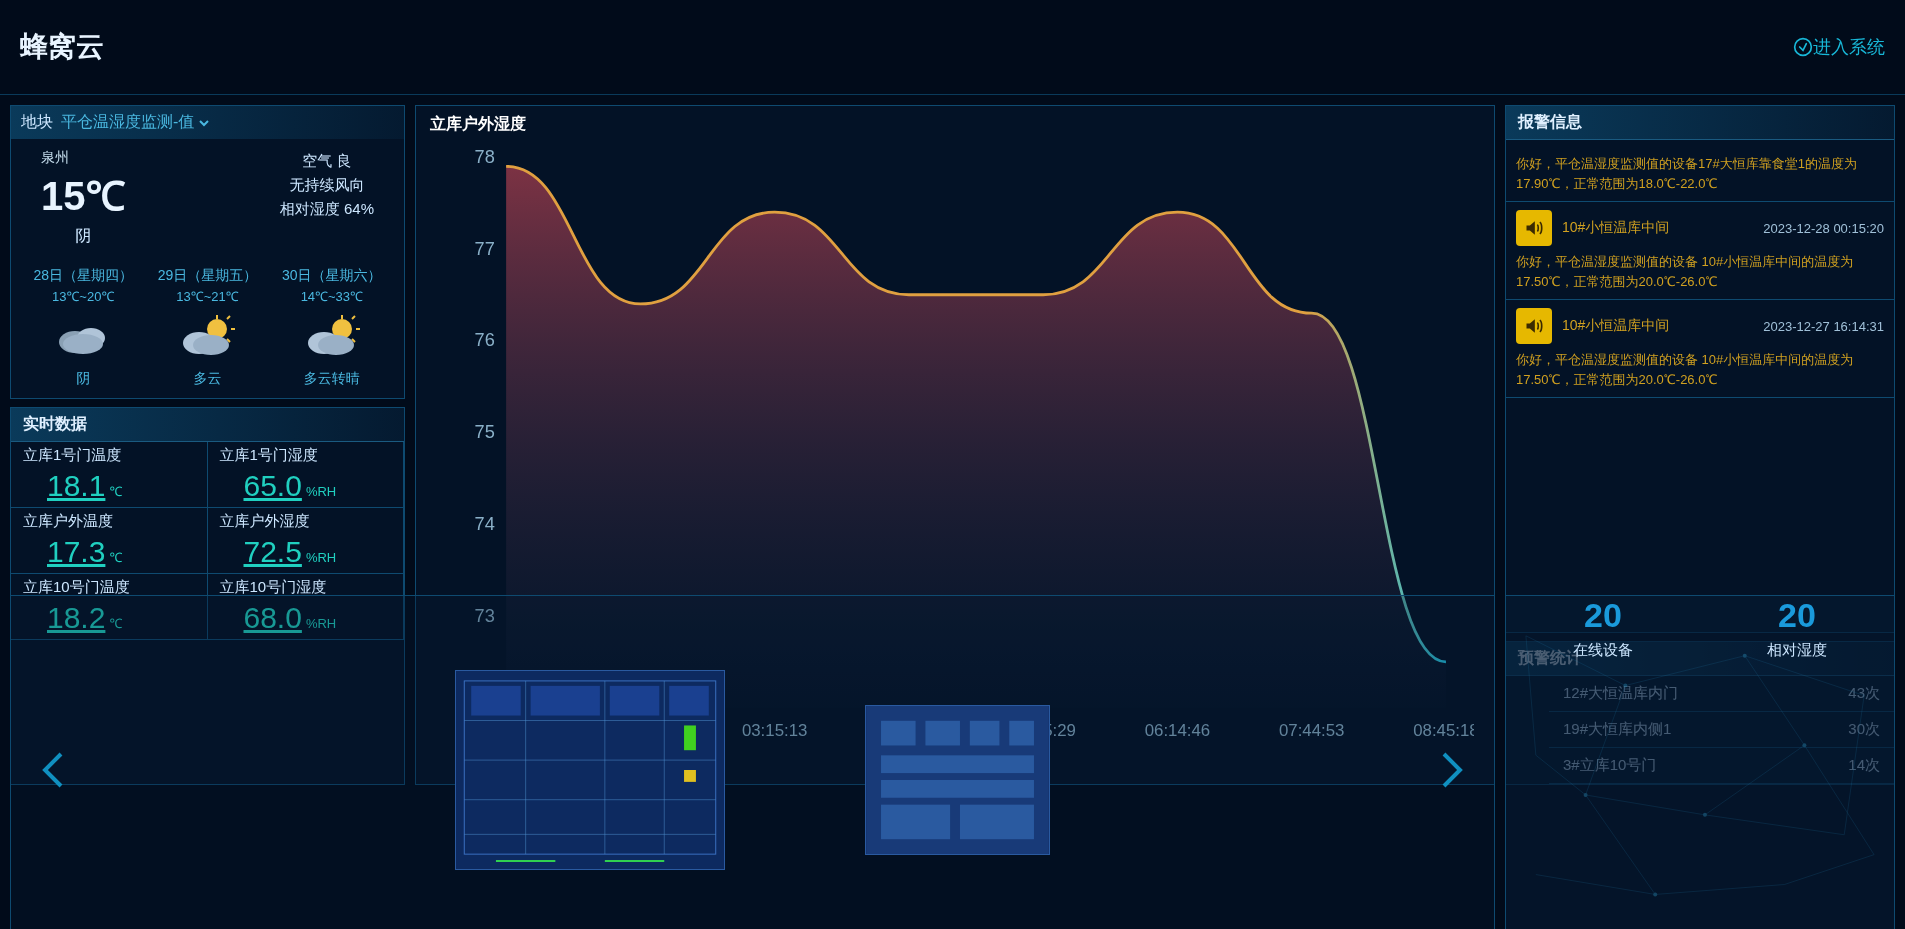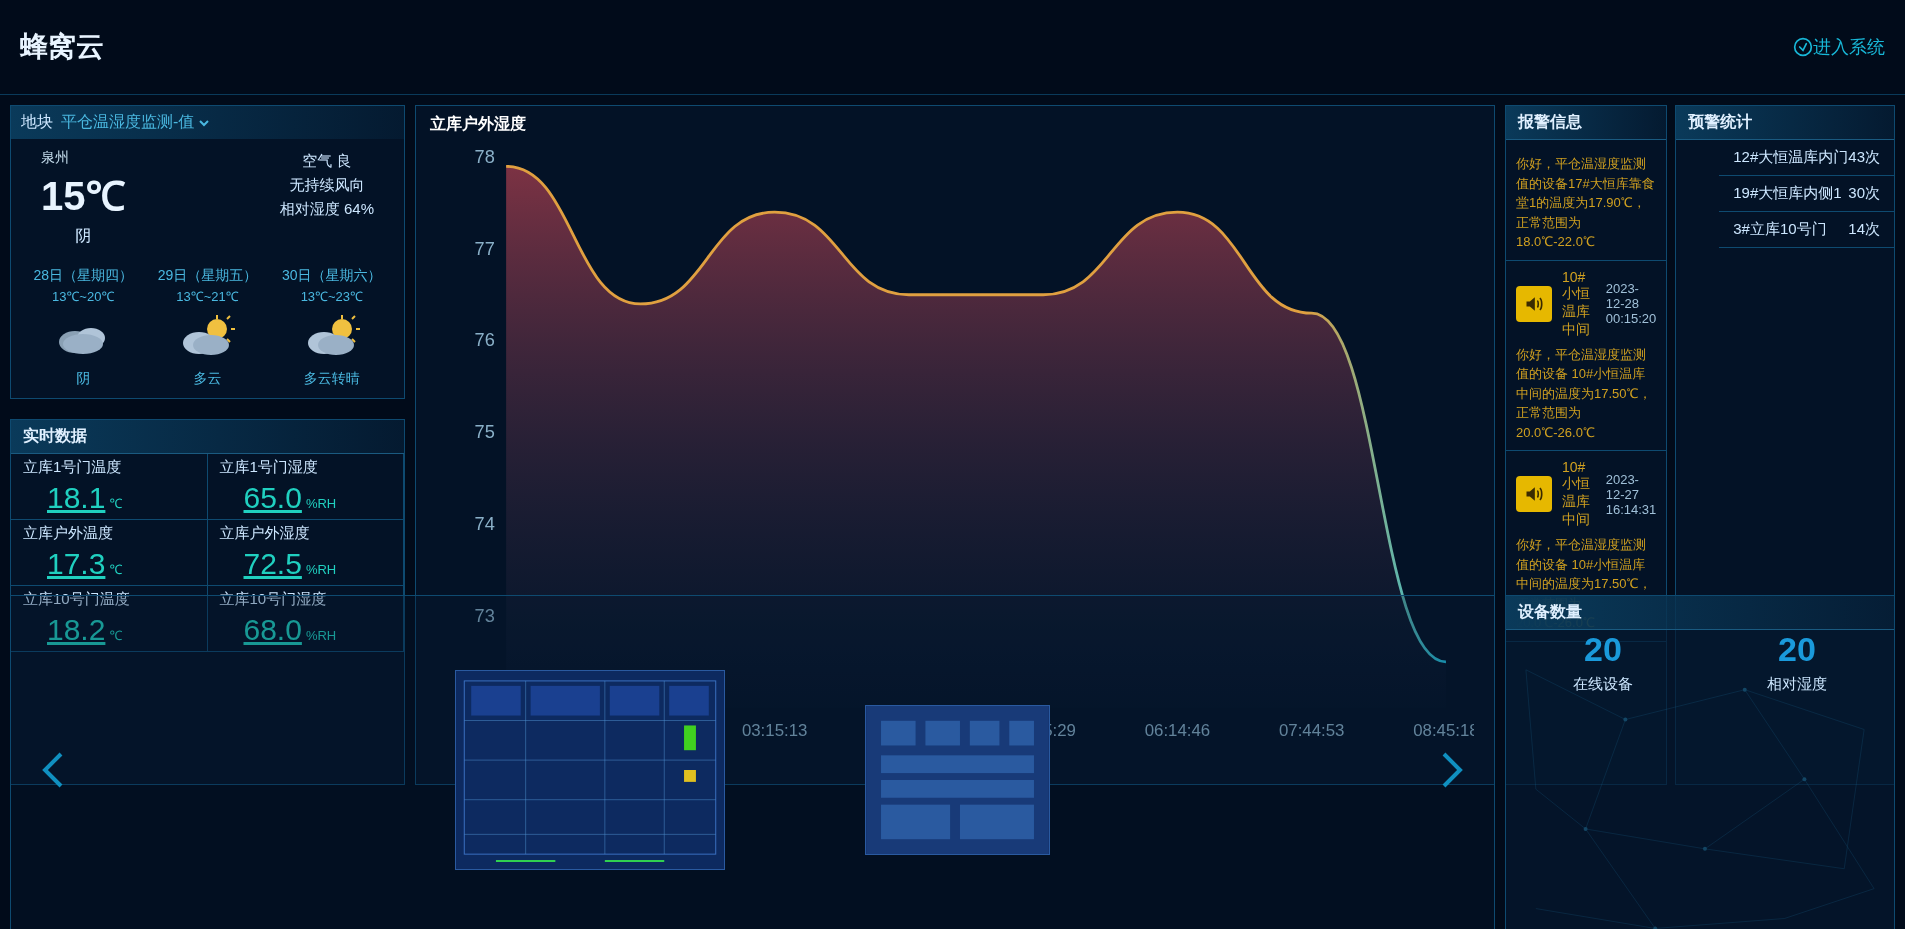--- a/index.html
+++ b/index.html
@@ -36,21 +36,21 @@
   position: relative;
 }
 .panel-header {
   background: linear-gradient(90deg, #0a3a5a 0%, rgba(10,58,90,0.2) 100%);
   padding: 6px 12px;
   font-size: 16px;
   color: #e0f0ff;
   font-weight: bold;
   border-bottom: 1px solid #1a5a80;
 }
-.left-col { display: flex; flex-direction: column; gap: 20px; border-radius: 26px; }
+.left-col { display: flex; flex-direction: column; gap: 8px; border-radius: 26px; }
 .dropdown-row { display:flex; align-items:center; gap:8px; padding:6px 10px; background: linear-gradient(90deg, #0a3a5a 0%, rgba(10,58,90,0.2) 100%); }
 .dropdown { color:#4ab8e0; display:flex; align-items:center; gap:4px; cursor:pointer; }
 .weather-block { padding: 10px; }
 .weather-top { display:flex; justify-content: space-between; padding: 0 20px 10px; }
 .wt-left { text-align:center; }
 .wt-city { font-size:14px; color:#c8e0f0; text-align:left; }
 .wt-temp { font-size:40px; font-weight:bold; color:#e8f4ff; }
 .wt-cond { font-size:16px; margin-top:4px; }
 .wt-right { text-align:center; font-size:15px; line-height:1.6; }
 .forecast-row { display:flex; justify-content:space-around; margin-top:10px; }
@@ -62,21 +62,21 @@
 .rt-grid { display:grid; grid-template-columns: 1fr 1fr; }
 .rt-cell { padding:4px 12px; border-right:1px solid #0e4a70; border-bottom:1px solid #0e4a70; }
 .rt-cell .ttl { font-size:15px; color:#cde7ff; }
 .rt-cell .val { font-size:30px; color:#20d0c0; display:inline-block; margin:4px 4px 0 24px;text-decoration:underline; }
 .rt-cell .unit { font-size:13px; color:#20d0c0; }
 
 .center-panel { padding:0; display:flex; flex-direction:column; }
 .chart-title { padding:8px 14px; font-size:16px; font-weight:bold; color:#fff; }
 .chart-area { flex:1; position:relative; padding:0 20px 20px 20px; }
 
-.right-col { display:flex; flex-direction:row; gap:8px; }
+.right-col { display:flex; flex-direction:column; gap:8px; }
 .alarms { flex:1; overflow:hidden; }
 .alarm-list { }
 .alarm-item { border-bottom:1px solid #0e4a70; padding:8px 10px; font-size:13px; }
 .alarm-head { display:flex; align-items:center; gap:10px; }
 .horn-icon { width:36px; height:36px; background:#e6b800; border-radius:4px; display:flex; align-items:center; justify-content:center; flex-shrink:0; }
 .alarm-name { color:#d0a020; font-size:14px; }
 .alarm-time { margin-left:auto; color:#a0c0d8; font-size:13px; }
 .alarm-body { color:#d0a020; margin-top:6px; padding-left:0; line-height:1.5; }
 .stats-panel .stat-row { display:flex; justify-content:space-between; padding:8px 14px; border-bottom:1px solid #0e4a70; font-size:15px;margin-left:43px; }
 .stat-row .cnt { color:#cde7ff; }
@@ -157,21 +157,21 @@
                     <line x1="50" y1="4" x2="53" y2="1"></line>
                     <line x1="50" y1="24" x2="53" y2="27"></line>
                   </g>
                   <ellipse cx="22" cy="28" rx="16" ry="11" fill="#b0c4d8"></ellipse>
                   <ellipse cx="34" cy="30" rx="18" ry="10" fill="#9ab0c6"></ellipse>
                 </svg></div>
     <div class="lbl">多云</div>
   </div>
             <div class="forecast">
     <div>30日（星期六）</div>
-    <div class="range">13℃~23℃</div>
+    <div class="range">14℃~33℃</div>
     <div class="wicon"><svg width="60" height="42" viewBox="0 0 60 42">
                   <circle cx="40" cy="14" r="10" fill="#f0c040"></circle>
                   <g stroke="#f0c040" stroke-width="2">
                     <line x1="40" y1="0" x2="40" y2="4"></line>
                     <line x1="54" y1="14" x2="58" y2="14"></line>
                     <line x1="50" y1="4" x2="53" y2="1"></line>
                     <line x1="50" y1="24" x2="53" y2="27"></line>
                   </g>
                   <ellipse cx="22" cy="28" rx="16" ry="11" fill="#b0c4d8"></ellipse>
                   <ellipse cx="34" cy="30" rx="18" ry="10" fill="#9ab0c6"></ellipse>
@@ -343,21 +343,20 @@
         <rect x="15" y="100" width="70" height="35"></rect>
           <rect x="95" y="100" width="75" height="35"></rect>
       </g>
     </svg>
     <svg class="arrow right" viewBox="0 0 24 24" fill="none" stroke-width="2">
         <path d="M9 4l8 8-8 8"></path>
       </svg>
   </div>
 
   <div class="panel device-panel">
-    <div class="panel-header">设备数量</div>
     <div class="device-body">
       <svg class="net-bg" viewBox="0 0 390 320">
         <g stroke="#2080b0" stroke-width="0.5" fill="none">
           <path d="M20 40 L120 90 L80 200 L30 160 Z"></path>
             <path d="M120 90 L240 60 L300 150 L200 220 L80 200"></path>
           <path d="M240 60 L360 100 L340 240 L200 220"></path>
             <path d="M30 280 L150 300 L280 290 L370 260"></path>
           <path d="M80 200 L150 300"></path>
             <path d="M300 150 L370 260"></path>
         </g>

